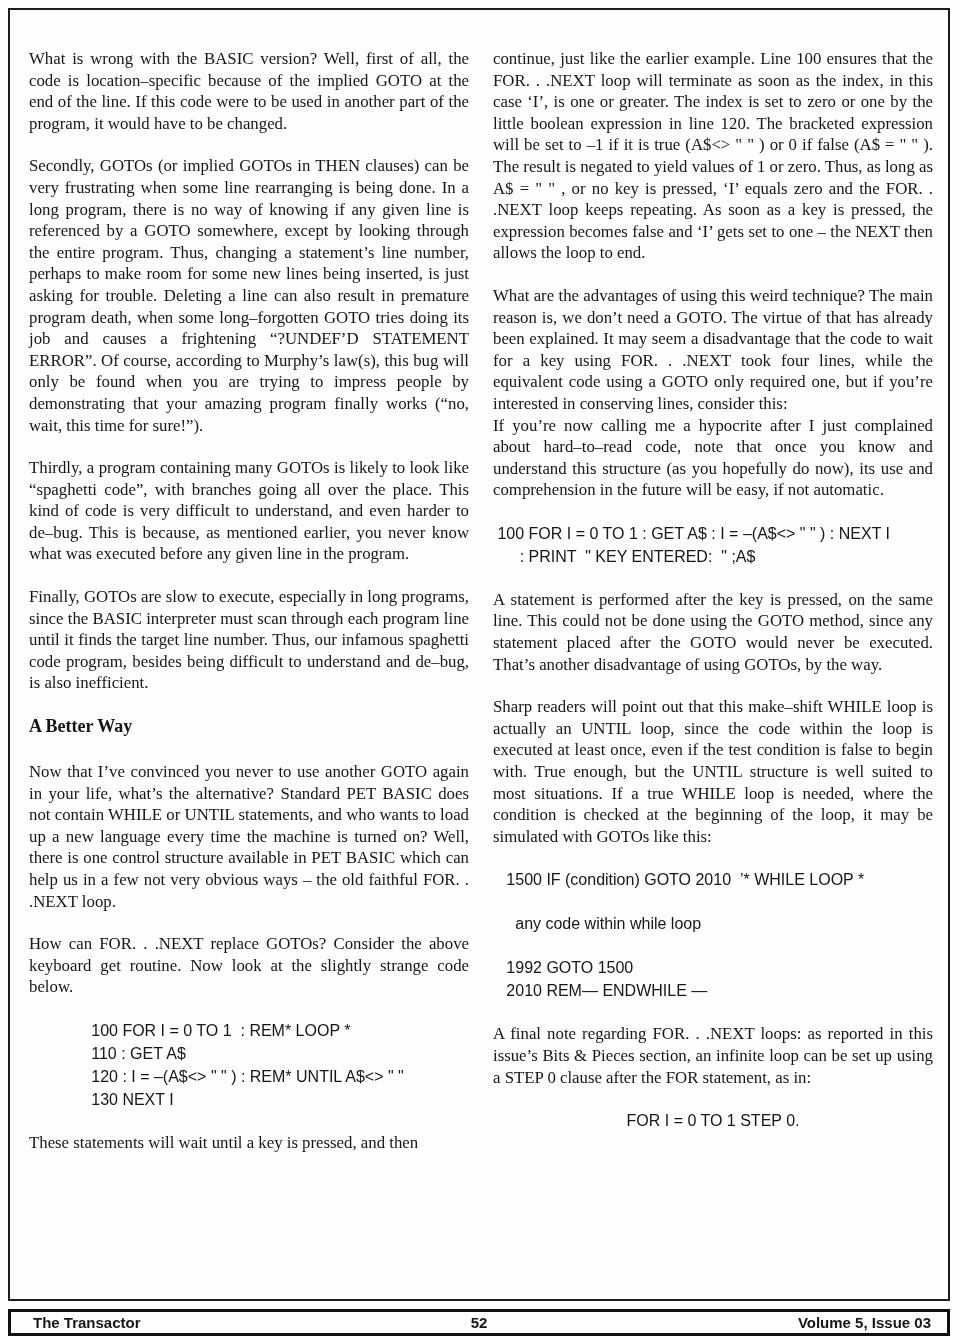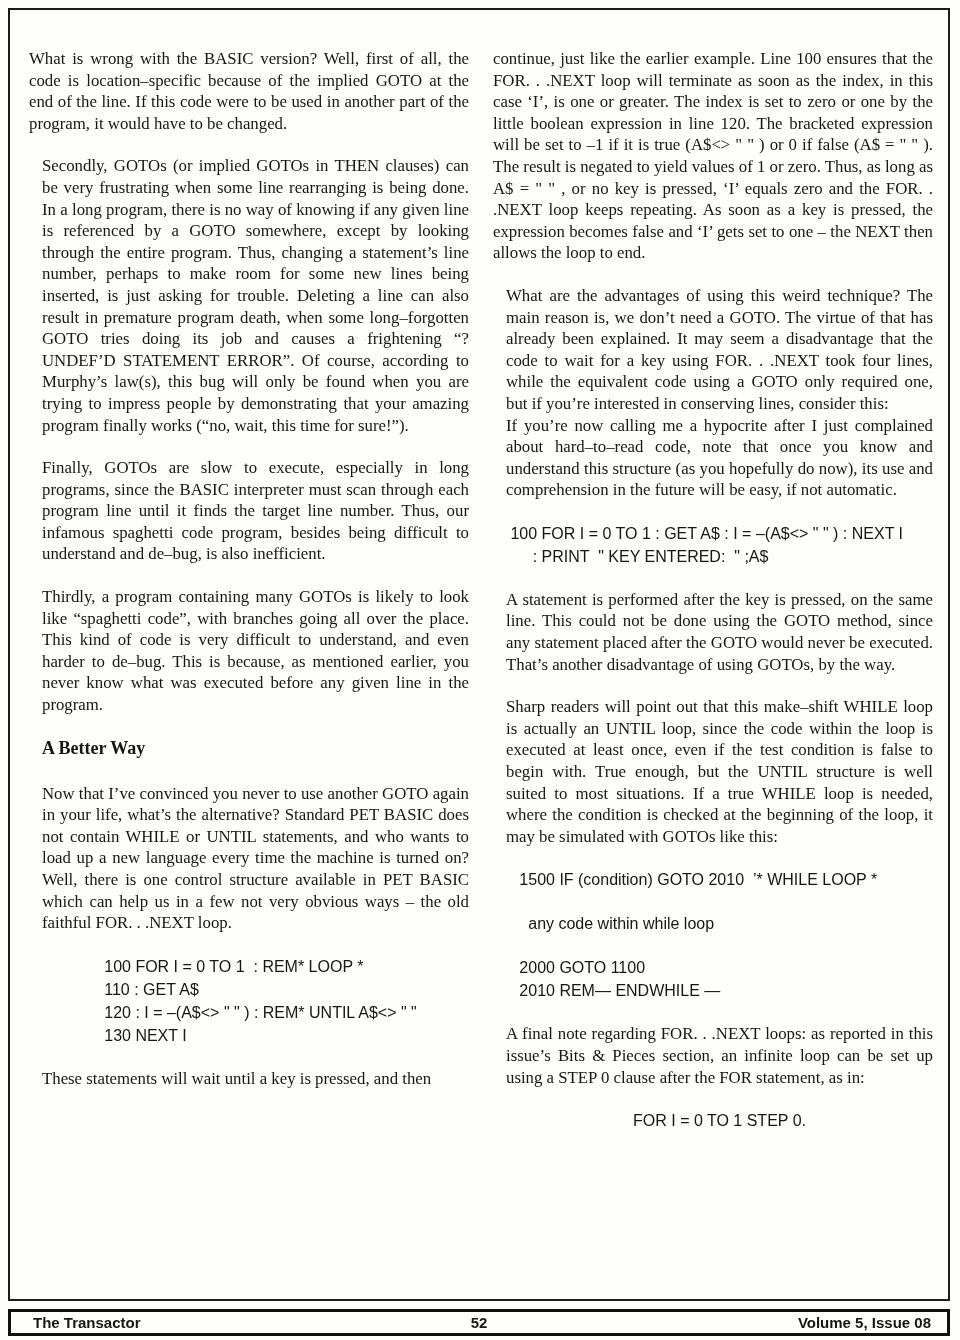--- a/index.html
+++ b/index.html
@@ -33,21 +33,21 @@
     margin:0;
   }
   .code {
     font-family:"Liberation Sans", sans-serif;
     font-size:16px; line-height:23px;
     margin:0;
   }
   .code-line { white-space:pre; }
   .code.center { text-align:center; }
   .code.center .code-line { white-space:normal; }
-  .block + .block { margin-top:21px;margin-left:13px; }
+  .block + .block { margin-top:21px; }
   h3.block { margin-top:36px;font-family:Liberation Serif, serif; }
   h3.block + .block { margin-top:24px; }
   .block + .block.tight { margin-top:0; }
   .footer-bar {
     position:absolute; left:8px; top:1309px;
     width:942px; height:27px;
     border:3px solid #101010;
     box-sizing:border-box;
     background:#fdfdfb;
     font-family:"Liberation Sans", sans-serif;
@@ -68,24 +68,25 @@
 </style>
 </head>
 <body>
 
 <div class="page">
   <div class="scan-ghost"></div>
   <div class="frame">
     <div class="col">
         <p class="para block">What is wrong with the BASIC version? Well, first of all, the code is location–specific because of the implied GOTO at the end of the line. If this code were to be used in another part of the program, it would have to be changed.</p>
         <p class="para block">Secondly, GOTOs (or implied GOTOs in THEN clauses) can be very frustrating when some line rearranging is being done. In a long program, there is no way of knowing if any given line is referenced by a GOTO somewhere, except by looking through the entire program. Thus, changing a statement’s line number, perhaps to make room for some new lines being inserted, is just asking for trouble. Deleting a line can also result in premature program death, when some long–forgotten GOTO tries doing its job and causes a frightening “?UNDEF’D STATEMENT ERROR”. Of course, according to Murphy’s law(s), this bug will only be found when you are trying to impress people by demonstrating that your amazing program finally works (“no, wait, this time for sure!”).</p>
+        <p class="para block">Thirdly, a program containing many GOTOs is likely to look like “spaghetti code”, with branches going all over the place. This kind of code is very difficult to understand, and even harder to de–bug. This is because, as mentioned earlier, you never know what was executed before any given line in the program.</p>
         <p class="para block">Finally, GOTOs are slow to execute, especially in long programs, since the BASIC interpreter must scan through each program line until it finds the target line number. Thus, our infamous spaghetti code program, besides being difficult to understand and de–bug, is also inefficient.</p>
-        <p class="para block">Thirdly, a program containing many GOTOs is likely to look like “spaghetti code”, with branches going all over the place. This kind of code is very difficult to understand, and even harder to de–bug. This is because, as mentioned earlier, you never know what was executed before any given line in the program.</p>
         <h3 class="heading block">A Better Way</h3>
         <p class="para block">Now that I’ve convinced you never to use another GOTO again in your life, what’s the alternative? Standard PET BASIC does not contain WHILE or UNTIL statements, and who wants to load up a new language every time the machine is turned on? Well, there is one control structure available in PET BASIC which can help us in a few not very obvious ways – the old faithful FOR. . .NEXT loop.</p>
+        <p class="para block">How can FOR. . .NEXT replace GOTOs? Consider the above keyboard get routine. Now look at the slightly strange code below.</p>
         <div class="code block">
           <div class="code-line">              100 FOR I = 0 TO 1  : REM* LOOP *</div>
           <div class="code-line">              110 : GET A$</div>
           <div class="code-line">              120 : I = –(A$&lt;&gt; " " ) : REM* UNTIL A$&lt;&gt; " "</div>
           <div class="code-line">              130 NEXT I</div>
         </div>
         <p class="para block">These statements will wait until a key is pressed, and then</p>
       </div>
     <div class="col">
         <p class="para block">continue, just like the earlier example. Line 100 ensures that the FOR. . .NEXT loop will terminate as soon as the index, in this case ‘I’, is one or greater. The index is set to zero or one by the little boolean expression in line 120. The bracketed expression will be set to –1 if it is true (A$&lt;&gt; " " ) or 0 if false (A$ = " " ). The result is negated to yield values of 1 or zero. Thus, as long as A$ = " " , or no key is pressed, ‘I’ equals zero and the FOR. . .NEXT loop keeps repeating. As soon as a key is pressed, the expression becomes false and ‘I’ gets set to one – the NEXT then allows the loop to end.</p>
@@ -97,27 +98,27 @@
         </div>
         <p class="para block">A statement is performed after the key is pressed, on the same line. This could not be done using the GOTO method, since any statement placed after the GOTO would never be executed. That’s another disadvantage of using GOTOs, by the way.</p>
         <p class="para block">Sharp readers will point out that this make–shift WHILE loop is actually an UNTIL loop, since the code within the loop is executed at least once, even if the test condition is false to begin with. True enough, but the UNTIL structure is well suited to most situations. If a true WHILE loop is needed, where the condition is checked at the beginning of the loop, it may be simulated with GOTOs like this:</p>
         <div class="code block">
           <div class="code-line">   1500 IF (condition) GOTO 2010  ’* WHILE LOOP *</div>
         </div>
         <div class="code block">
           <div class="code-line">     any code within while loop</div>
         </div>
         <div class="code block">
-          <div class="code-line">   2000 GOTO 1100</div>
+          <div class="code-line">   1992 GOTO 1500</div>
           <div class="code-line">   2010 REM— ENDWHILE —</div>
         </div>
         <p class="para block">A final note regarding FOR. . .NEXT loops: as reported in this issue’s Bits &amp; Pieces section, an infinite loop can be set up using a STEP 0 clause after the FOR statement, as in:</p>
         <div class="code block center">
           <div class="code-line">FOR I = 0 TO 1 STEP 0.</div>
         </div>
       </div>
   </div>
   <div class="footer-bar">
     <span class="footer-left">The Transactor</span>
     <span class="footer-center">52</span>
-    <span class="footer-right">Volume 5, Issue 08</span>
+    <span class="footer-right">Volume 5, Issue 03</span>
   </div>
 </div>
 
 </body></html>

